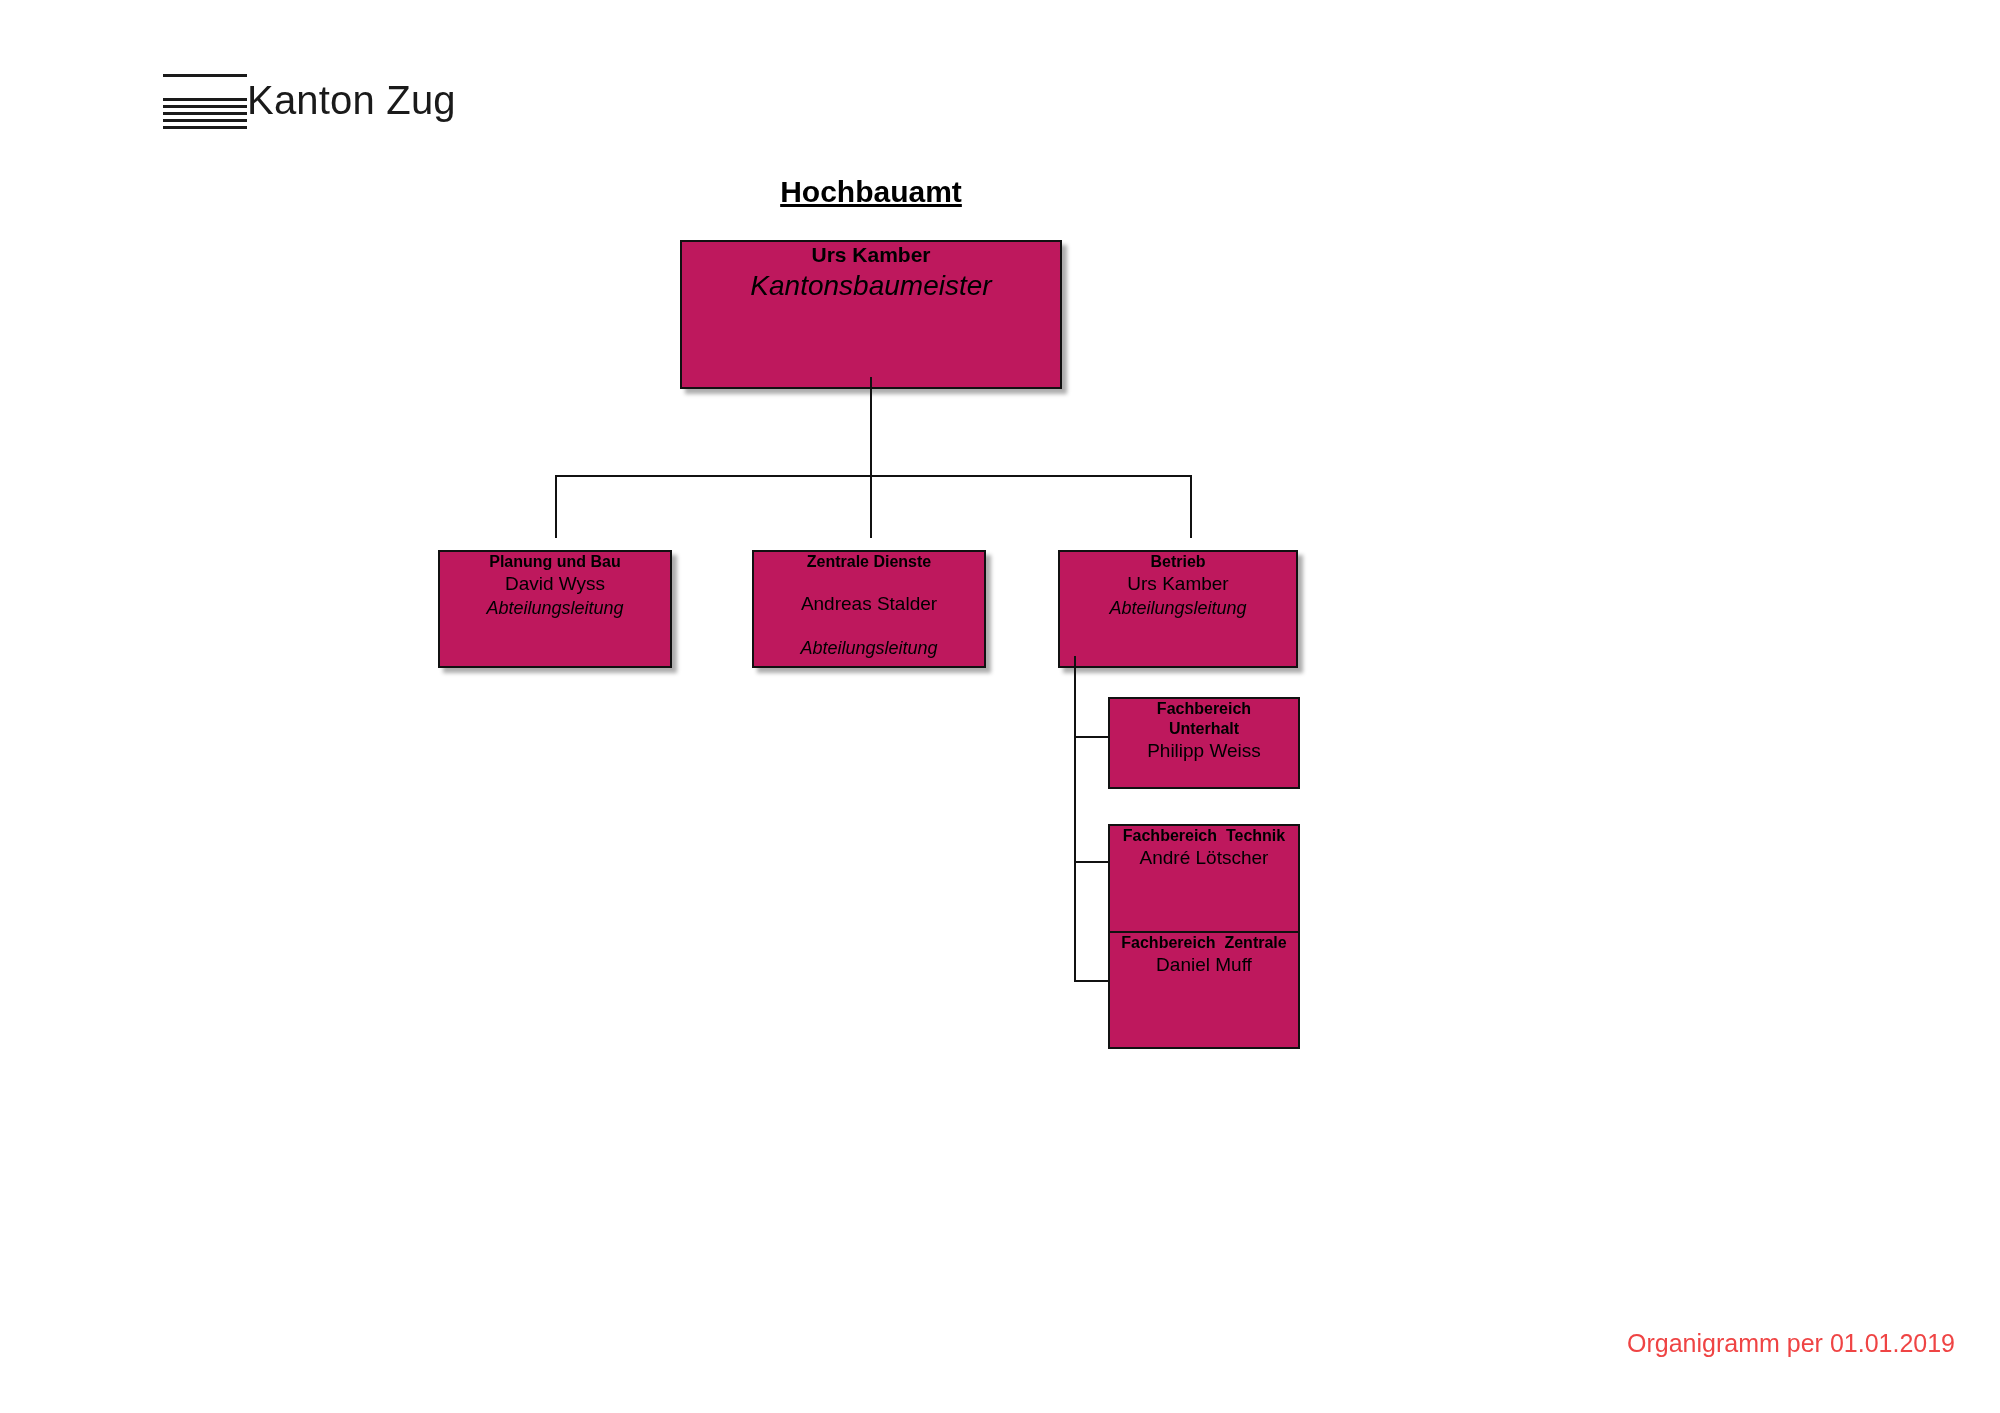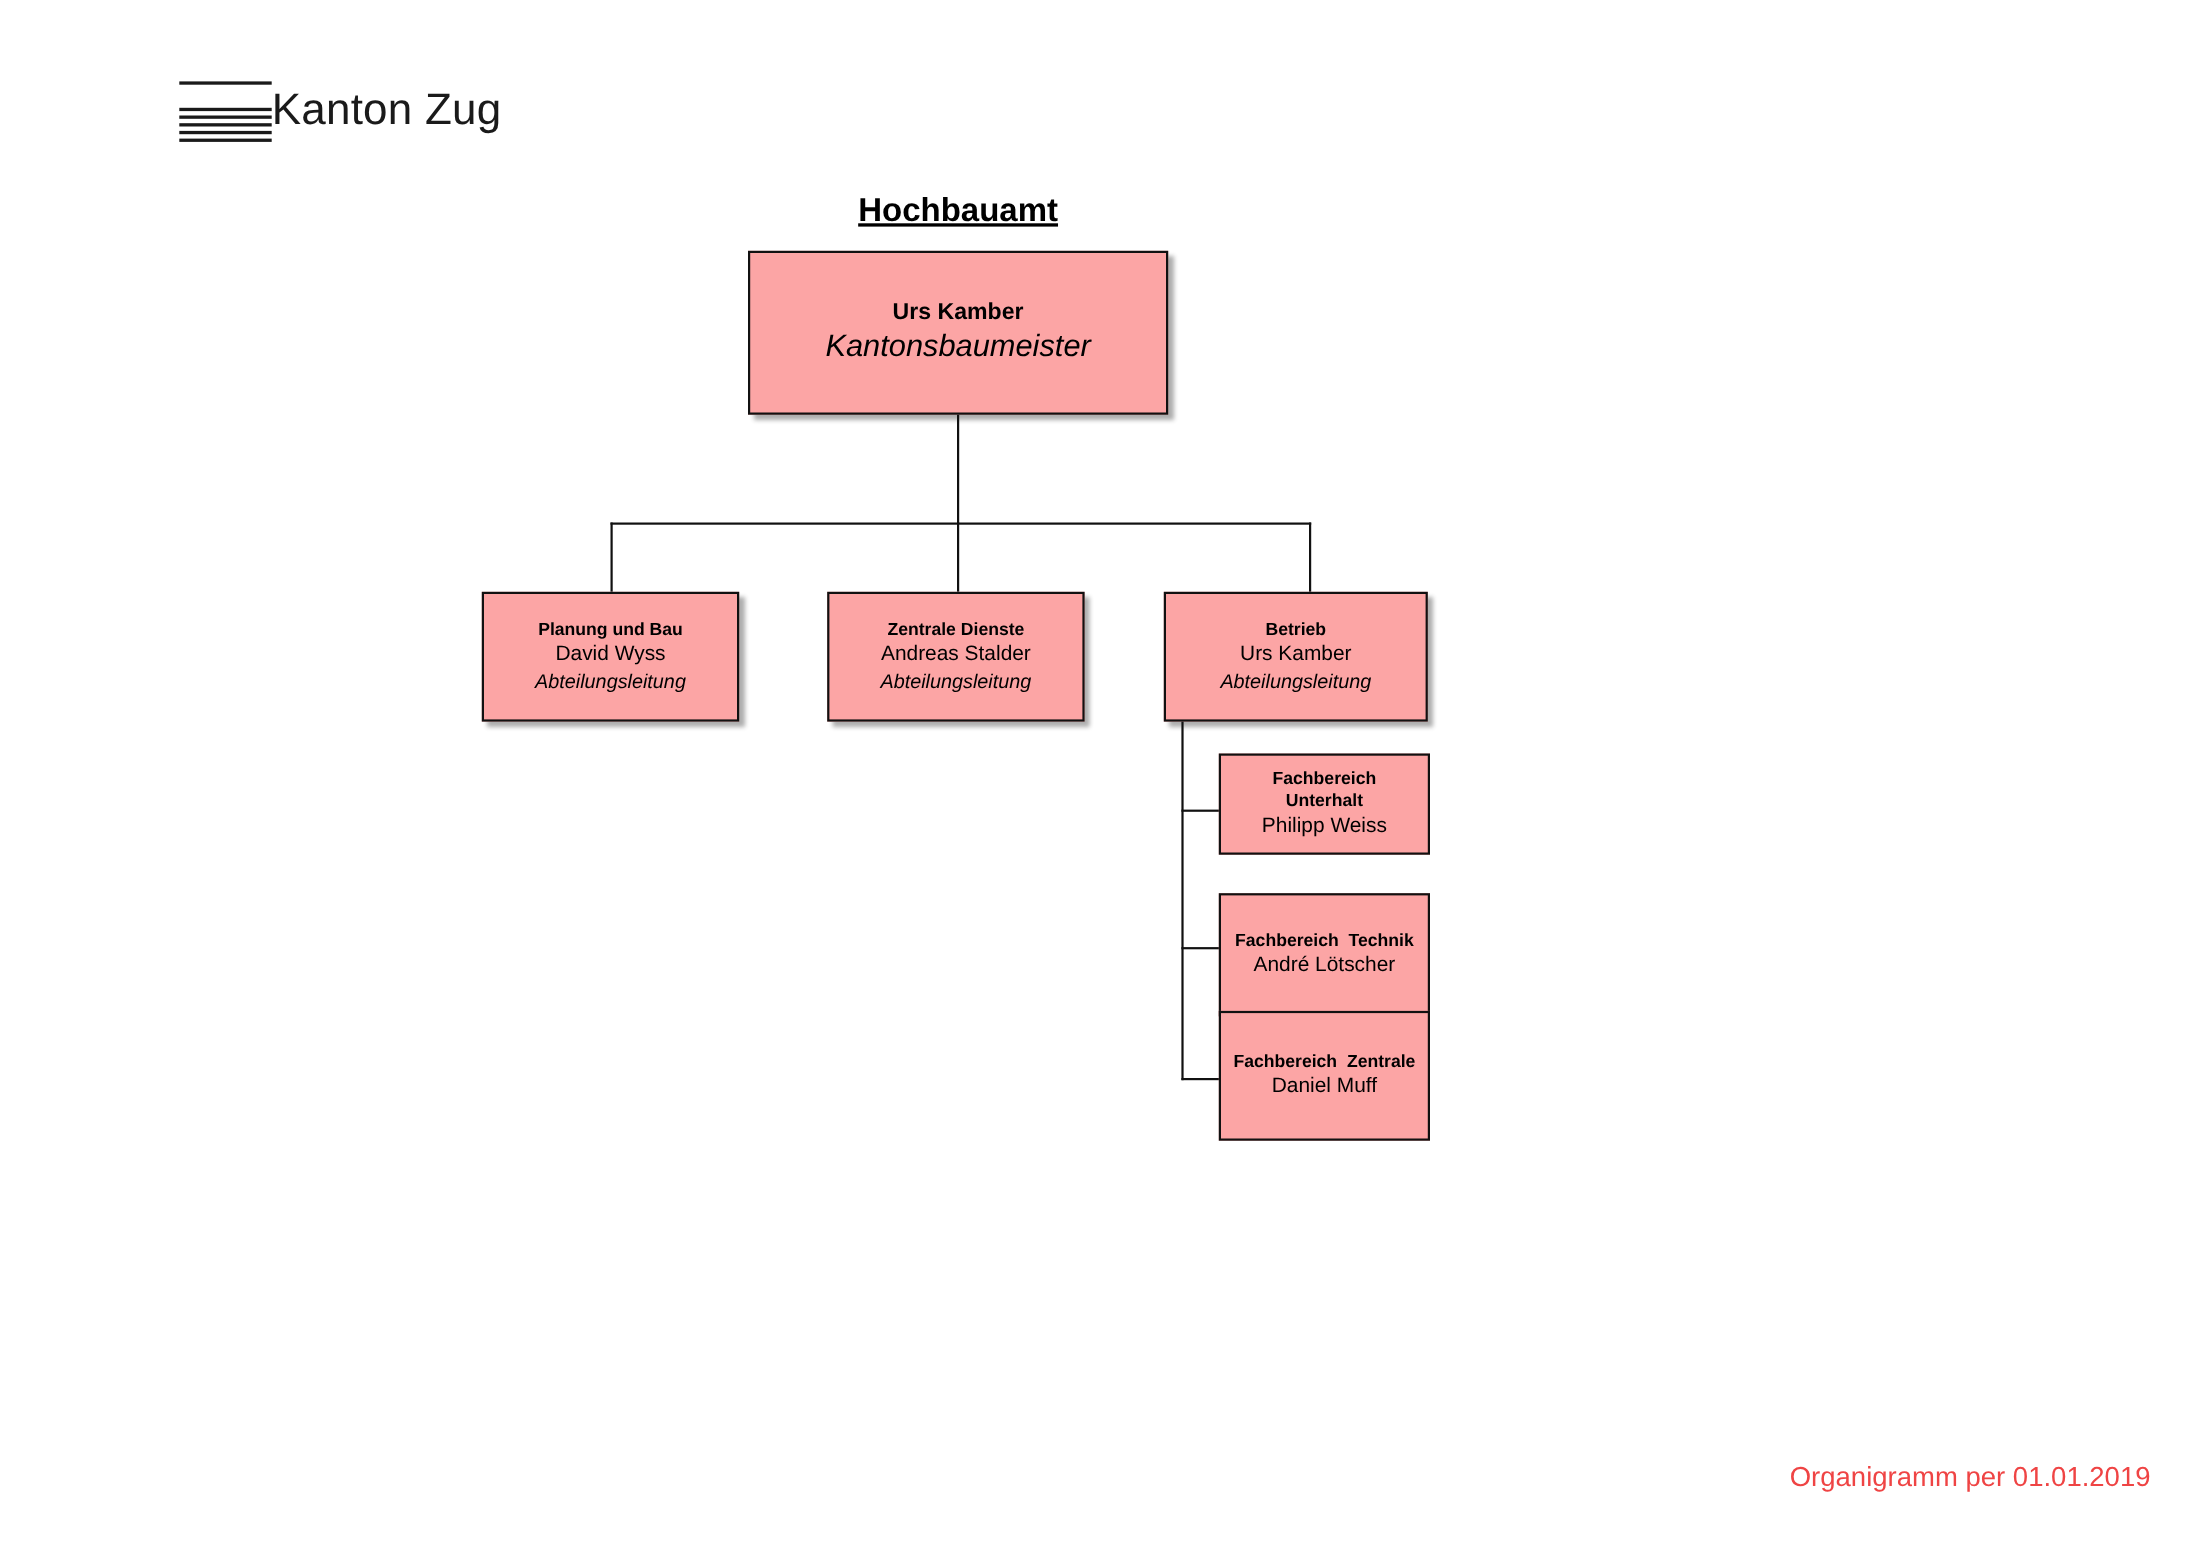--- a/index.html
+++ b/index.html
@@ -69,27 +69,27 @@
     font-size: 30px;
     font-weight: bold;
     color: #000;
     text-decoration: underline;
   }
 
   
   .node {
     position: absolute;
     box-sizing: border-box;
-    background: #fca5a5;
+    background: #be185d;
     border: 2px solid #111111;
     display: flex;
     flex-direction: column;
     align-items: center;
-    justify-content: center;
     text-align: center;
+    margin-top: 12px;
   }
   .node.shadowed {
     box-shadow: 5px 5px 4px rgba(0,0,0,0.32);
   }
   .node.thin {
     border-width: 2px;
   }
   .node .n-title {
     font-weight: bold;
     font-size: 16px;
@@ -160,21 +160,21 @@
   <div class="conn v" style="left:555px; top:475px; height:63px;"></div>
   <div class="conn v" style="left:870px; top:475px; height:63px;"></div>
   <div class="conn v" style="left:1190px; top:475px; height:63px;"></div>
 
   <div class="node shadowed" style="left:438px; top:538px; width:234px; height:118px;">
     <div class="n-title">Planung und Bau</div>
     <div class="n-person">David Wyss</div>
     <div class="n-role">Abteilungsleitung</div>
   </div>
 
-  <div class="node shadowed" style="left:752px; top:538px; width:234px; height:118px;">
+  <div class="node shadowed" style="left:752px; top:538px; width:234px; height:118px;gap:20px;">
     <div class="n-title">Zentrale Dienste</div>
     <div class="n-person">Andreas Stalder</div>
     <div class="n-role">Abteilungsleitung</div>
   </div>
 
   <div class="node shadowed" style="left:1058px; top:538px; width:240px; height:118px;">
     <div class="n-title">Betrieb</div>
     <div class="n-person">Urs Kamber</div>
     <div class="n-role">Abteilungsleitung</div>
   </div>

